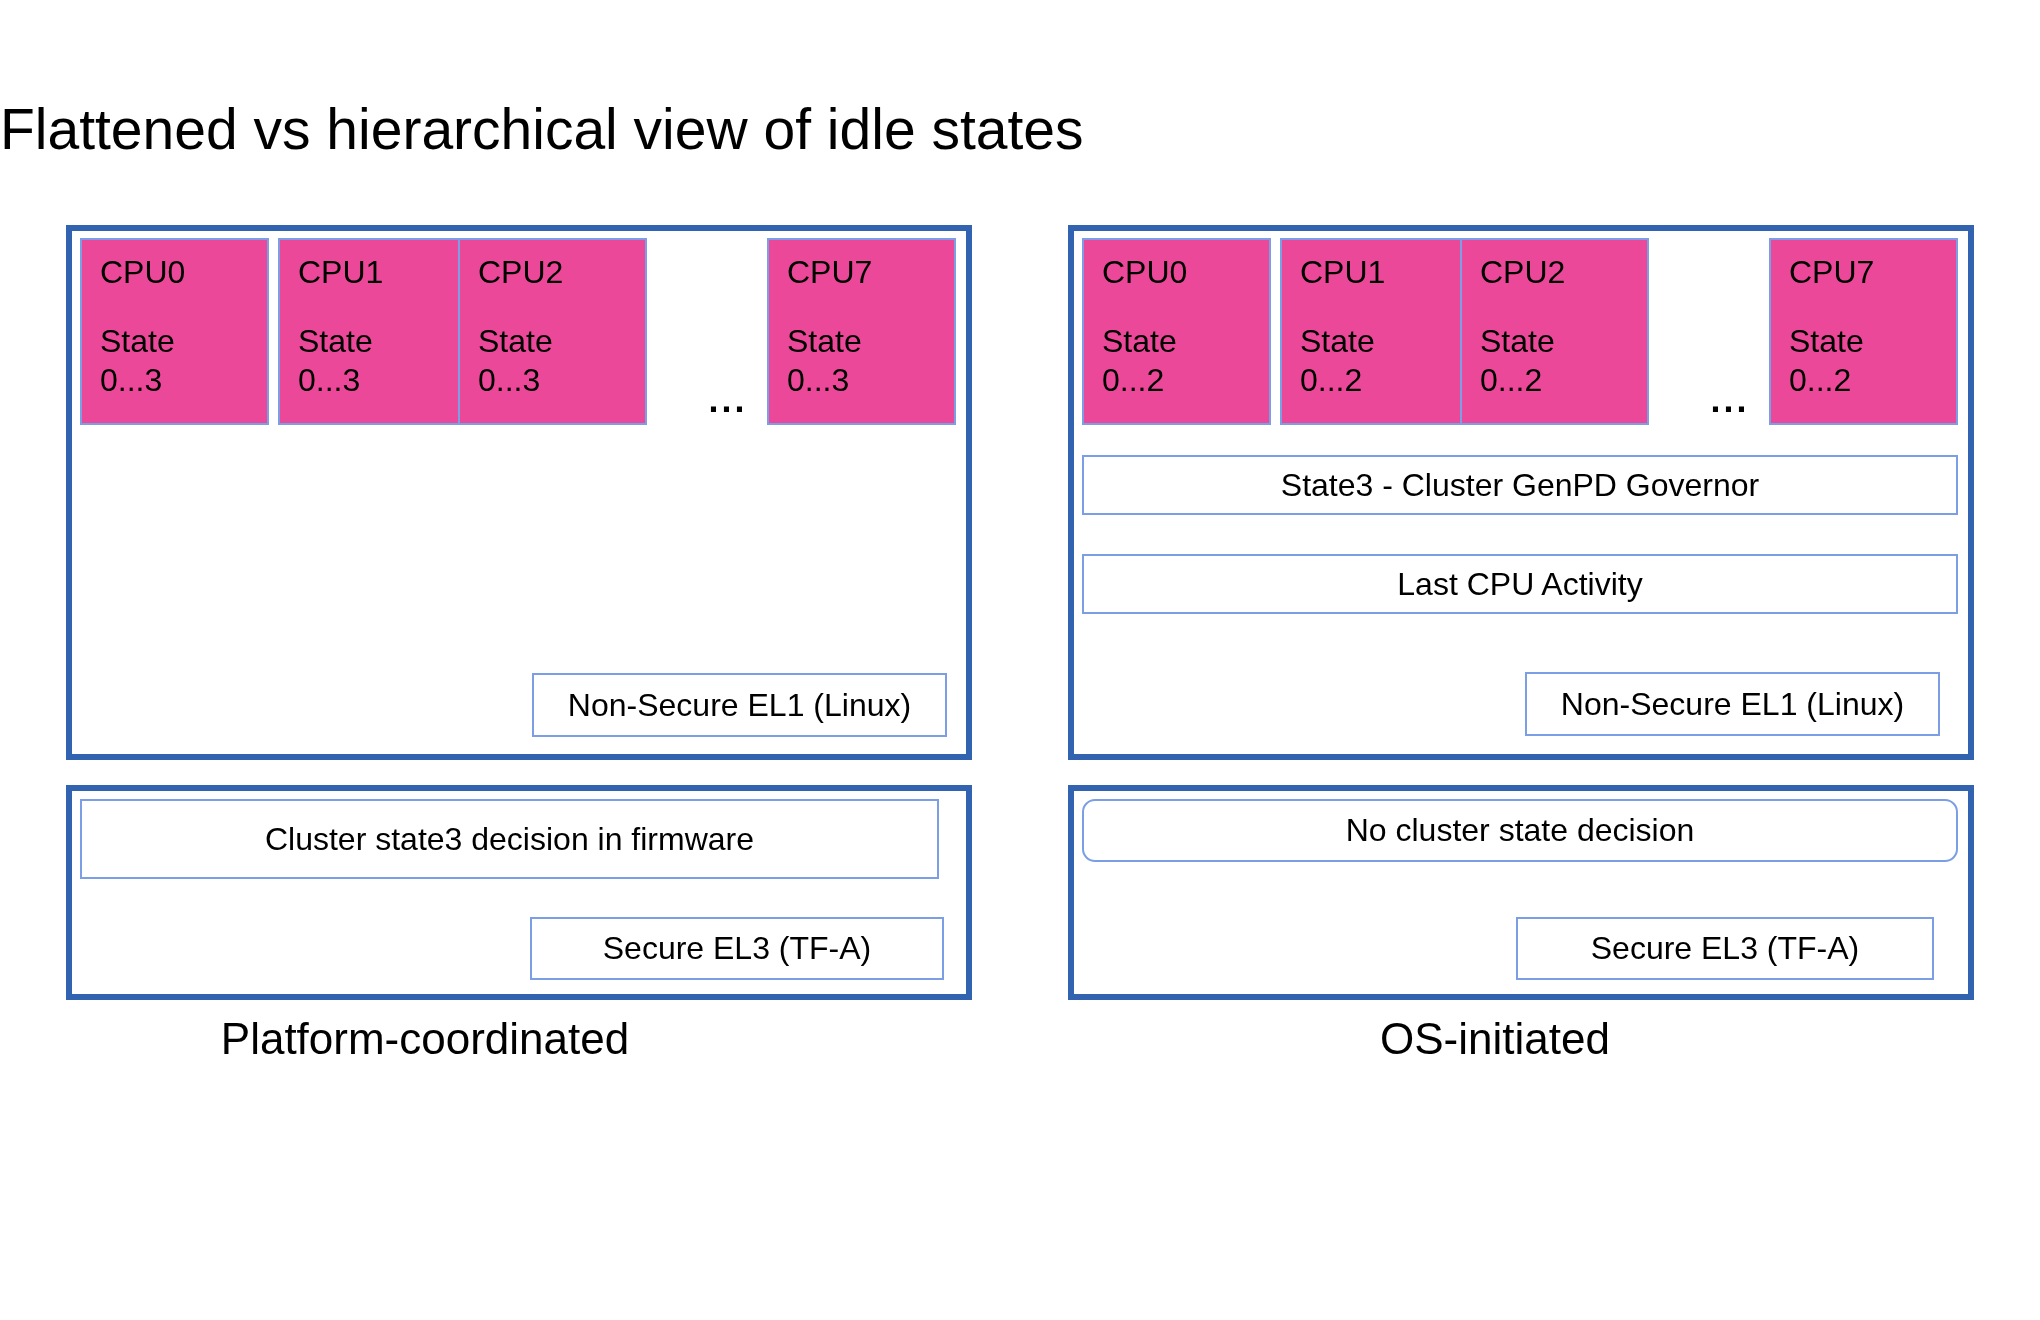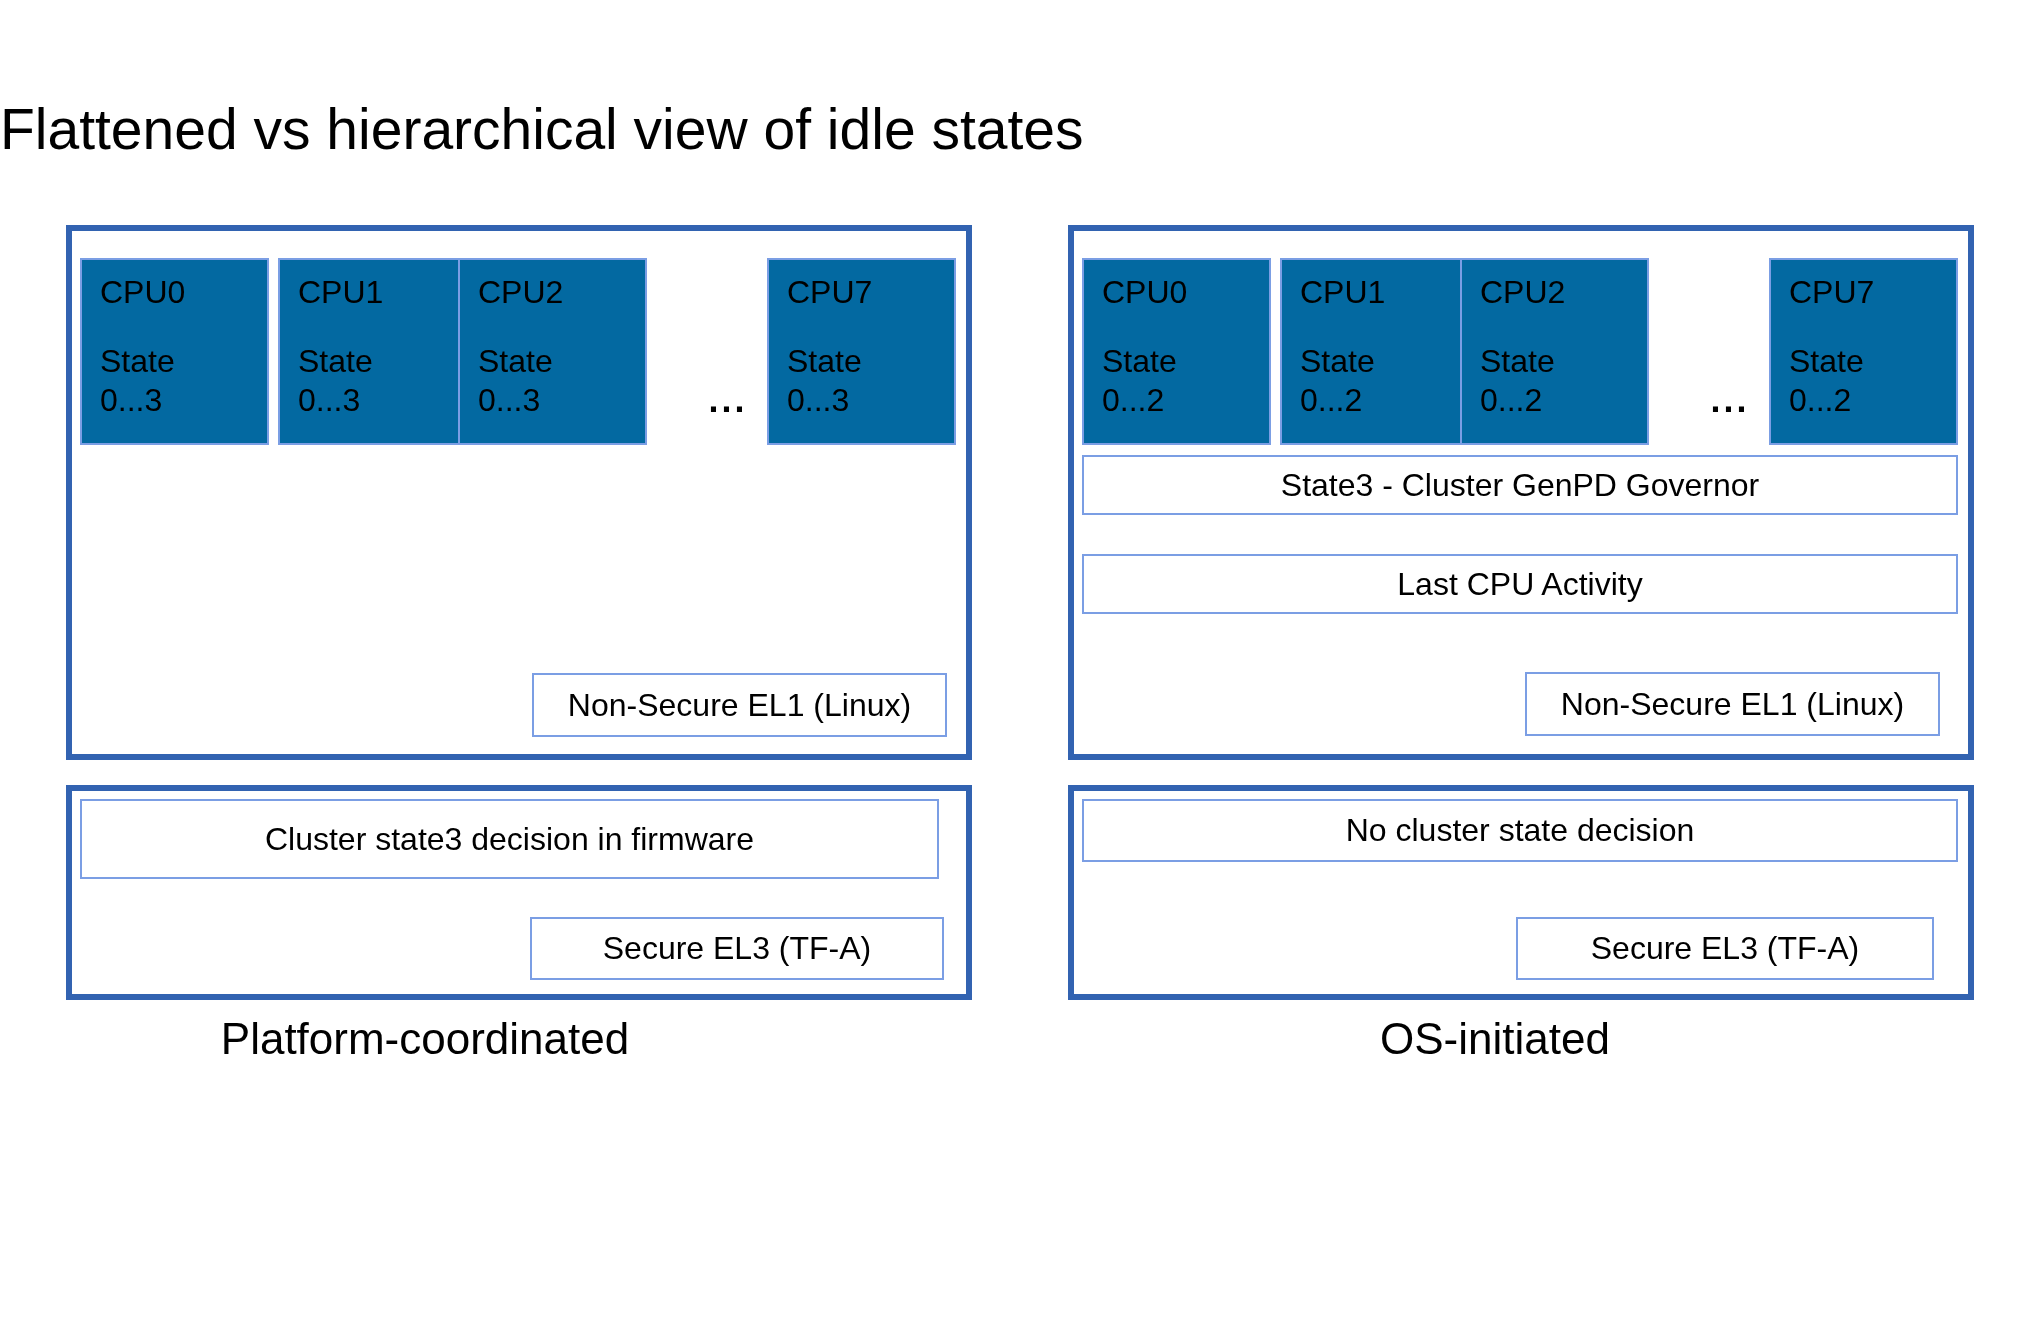--- a/index.html
+++ b/index.html
@@ -40,27 +40,26 @@
     font-size: 32px;
     text-align: center;
     white-space: nowrap;
   }
   .cpu-box {
     position: absolute;
     top: 7px;
     width: 189px;
     height: 187px;
     border: 2px solid #7b9ee4;
-    background: #0369a1;
+    background: #ec4899;
     box-sizing: border-box;
     display: flex;
     flex-direction: column;
     padding: 14px 0 24px 18px;
     font-size: 32px;
-    margin-top: 20px;
   }
   .cpu-pos1 { left: 8px; }
   .cpu-pos2 { left: 206px; }
   .cpu-pos3 { left: 386px; }
   .cpu-pos4 { left: 695px; justify-content: center; }
   .cpu-state { margin-top: auto; line-height: 1.2; }
 
   .ellipsis {
     position: absolute;
     left: 616px;
@@ -75,21 +74,21 @@
   
   .box-last-activity-l { left: 7px;   top: 269px; width: 866px; height: 62px; }
   .box-el1-l           { left: 460px; top: 442px; width: 415px; height: 64px; }
   
   .box-governor        { left: 8px;   top: 224px; width: 876px; height: 60px; }
   .box-last-activity-r { left: 8px;   top: 323px; width: 876px; height: 60px; }
   .box-el1-r           { left: 451px; top: 441px; width: 415px; height: 64px; }
   
   .box-decision-l { left: 8px;   top: 8px;   width: 859px; height: 80px; }
   .box-el3-l      { left: 458px; top: 126px; width: 414px; height: 63px; }
-  .box-decision-r { left: 8px;   top: 8px;   width: 876px; height: 63px; }
+  .box-decision-r { left: 8px;   top: 8px;   width: 876px; height: 63px; border-radius: 13px; }
   .box-el3-r      { left: 442px; top: 126px; width: 418px; height: 63px; }
 
   .caption {
     position: absolute;
     top: 1014px;
     font-size: 44px;
     text-align: center;
     white-space: nowrap;
   }
   #caption-left  { left: 140px;  width: 570px; }

